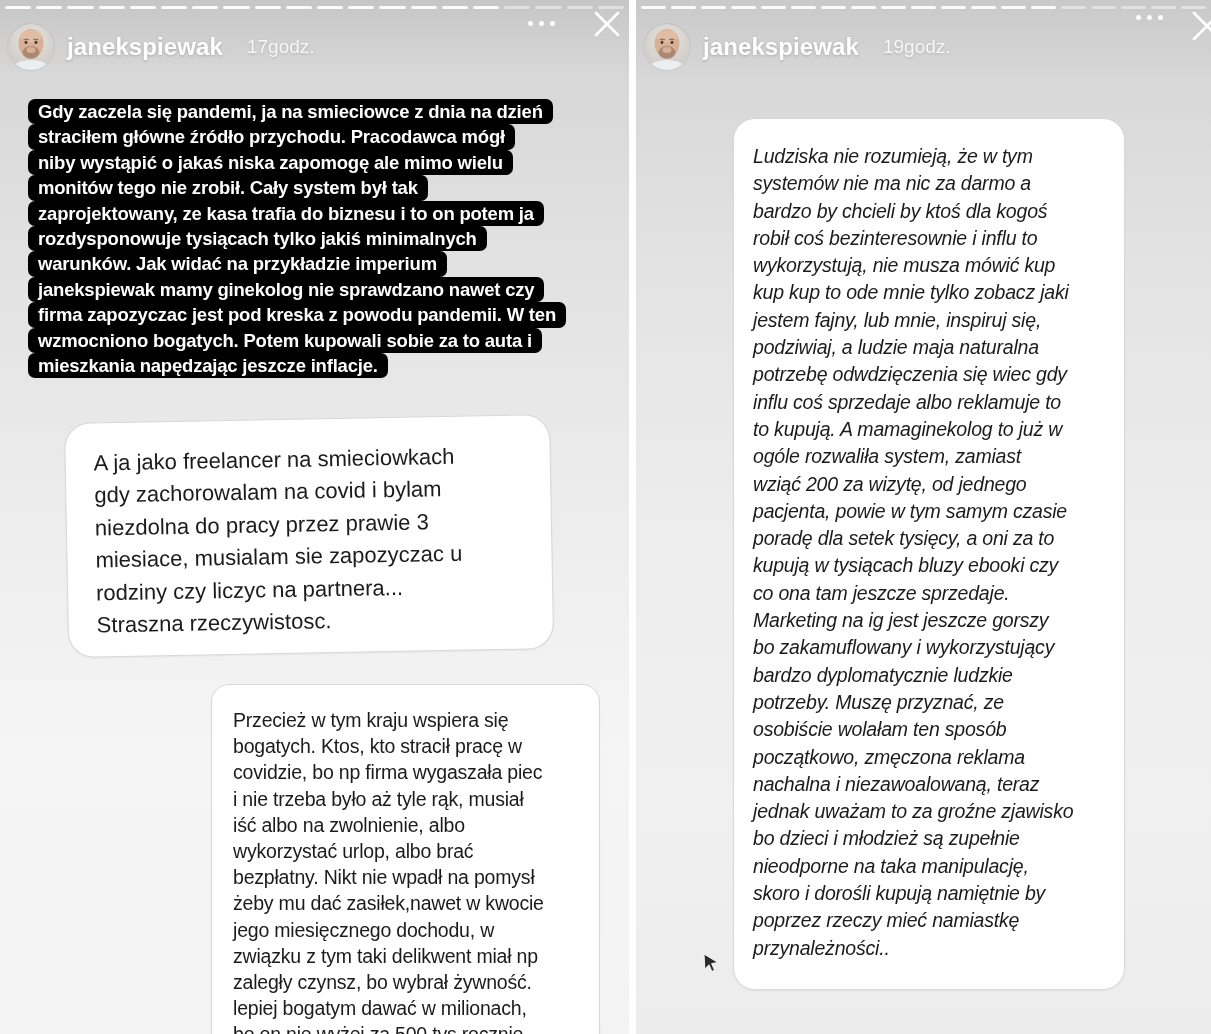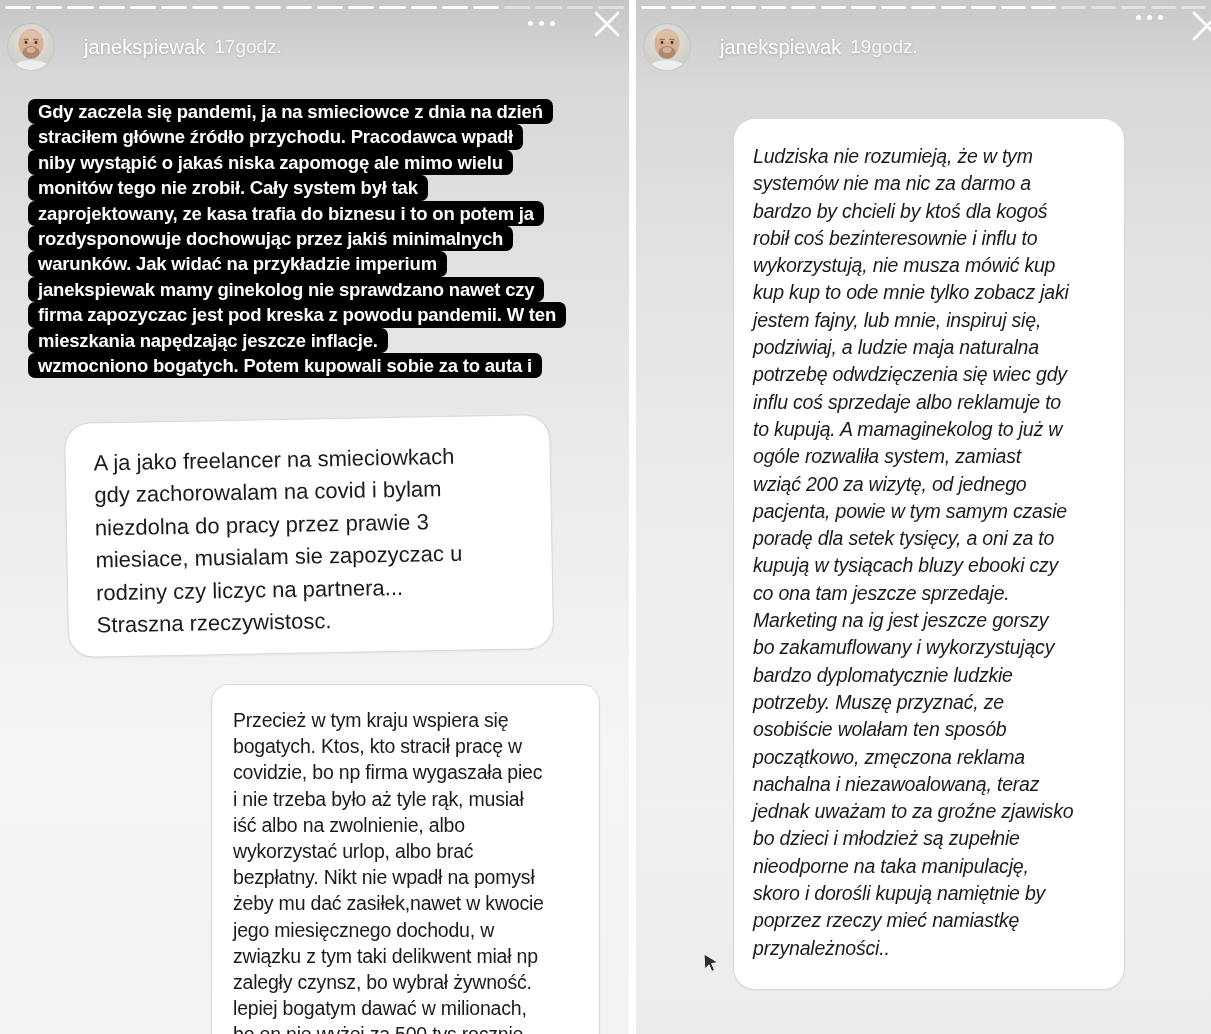--- a/index.html
+++ b/index.html
@@ -14,23 +14,23 @@
 
   
   .progress-bar{position:absolute;top:6px;left:5px;right:5px;height:3px;display:flex;gap:5px;}
   .seg{flex:1;border-radius:2px;background:rgba(255,255,255,0.92);box-shadow:0 0 1px rgba(0,0,0,0.08);}
   .seg.dim{background:rgba(255,255,255,0.45);}
 
   
   .hdr{position:absolute;top:22px;left:8px;right:0;height:50px;display:flex;align-items:center;}
   .avatar{width:46px;height:46px;border-radius:50%;overflow:hidden;flex:0 0 auto;
           box-shadow:0 0 0 1px rgba(0,0,0,0.06);}
-  .uname{margin-left:30px;font-size:20px;font-weight:normal;color:#ffffff;
+  .uname{margin-left:13px;font-size:24px;font-weight:bold;color:#ffffff;
          text-shadow:0 1px 3px rgba(0,0,0,0.20);letter-spacing:0.1px;}
-  .time{margin-left:9px;font-size:19px;color:rgba(255,255,255,0.85);
+  .time{margin-left:24px;font-size:19px;color:rgba(255,255,255,0.85);
         text-shadow:0 1px 3px rgba(0,0,0,0.15);}
   .dots{position:absolute;display:flex;gap:6px;}
   .dots i{width:5px;height:5px;border-radius:50%;background:rgba(255,255,255,0.95);display:block;}
   #panel-left .dots{left:528px;top:21px;}
   #panel-right .dots{left:500px;top:15px;}
   .xicon{position:absolute;}
   #panel-left .xicon{left:588px;top:5px;}
   #panel-right .xicon{left:549px;top:4px;}
 
   
@@ -111,30 +111,30 @@
     </div>
   <svg class="xicon" width="38" height="38" viewBox="0 0 38 38">
     <g stroke="#ffffff" stroke-width="2.6" stroke-linecap="round" opacity="0.97">
       <line x1="8" y1="8" x2="30" y2="30"></line>
         <line x1="30" y1="8" x2="8" y2="30"></line>
     </g>
   </svg>
 
   <div class="hl">
       <span>Gdy zaczela się pandemi, ja na smieciowce z dnia na dzień</span>
-      <span>straciłem główne źródło przychodu. Pracodawca wpadł</span>
+      <span>straciłem główne źródło przychodu. Pracodawca mógł</span>
       <span>niby wystąpić o jakaś niska zapomogę ale mimo wielu</span>
       <span>monitów tego nie zrobił. Cały system był tak</span>
       <span>zaprojektowany, ze kasa trafia do biznesu i to on potem ja</span>
-      <span>rozdysponowuje dochowując przez jakiś minimalnych</span>
+      <span>rozdysponowuje tysiącach tylko jakiś minimalnych</span>
       <span>warunków. Jak widać na przykładzie imperium</span>
       <span>janekspiewak mamy ginekolog nie sprawdzano nawet czy</span>
       <span>firma zapozyczac jest pod kreska z powodu pandemii. W ten</span>
+      <span>wzmocniono bogatych. Potem kupowali sobie za to auta i</span>
       <span>mieszkania napędzając jeszcze inflacje.</span>
-      <span>wzmocniono bogatych. Potem kupowali sobie za to auta i</span>
     </div>
 
   <div class="bubble b1">
     <p>A ja jako freelancer na smieciowkach
 gdy zachorowalam na covid i bylam
 niezdolna do pracy przez prawie 3
 miesiace, musialam sie zapozyczac u
 rodziny czy liczyc na partnera...
 Straszna rzeczywistosc.</p>
   </div>

